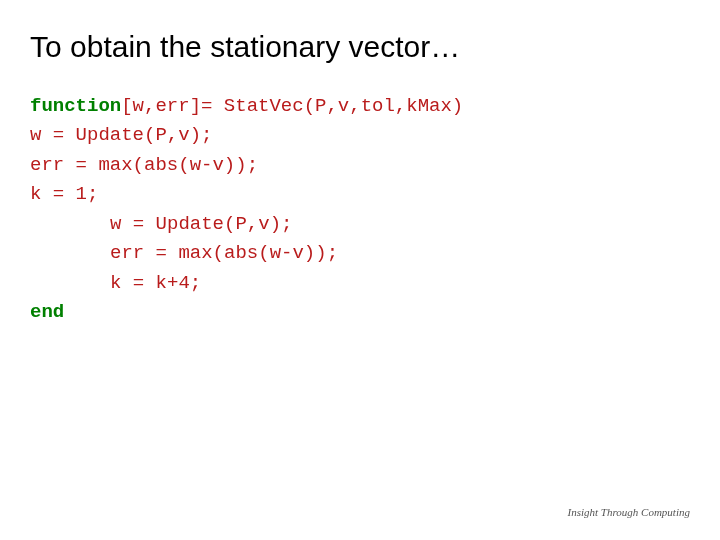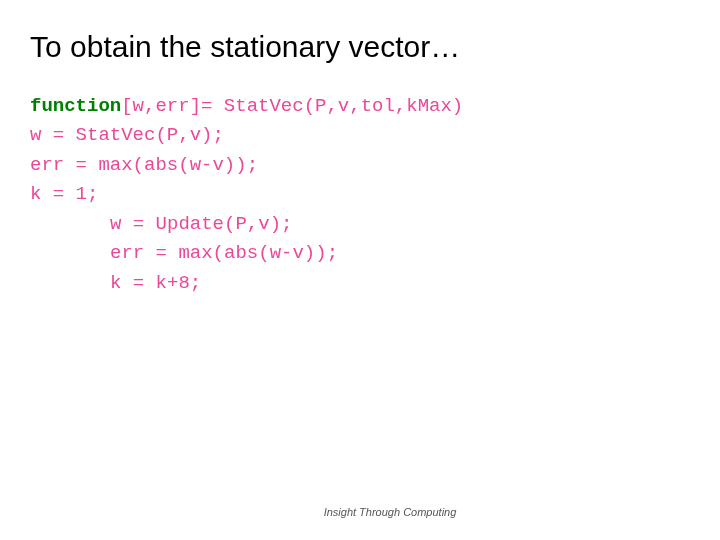--- a/index.html
+++ b/index.html
@@ -49,32 +49,33 @@
     .kw {
       color: #008000; 
       font-weight: bold;
     }
 
     .comment {
       color: #008000;
     }
 
     .normal {
-      color: #ec4899;
+      color: #b91c1c;
     }
 
     .indent1 {
       padding-left: 80px;
     }
 
     .footer {
-      text-align: center;
+      text-align: right;
       padding-left: 60px;
       margin-top: auto;
       padding-top: 10px;
+      font-family: Liberation Serif, serif;
     }
 
     .footer-text {
       font-size: 11px;
       color: #555555;
       font-style: italic;
     }
   </style>
 </head>
 <body>
@@ -86,21 +87,21 @@
   <div class="code-block">
 
     <div class="code-line">
       <span class="kw">function</span>
         <span class="normal"> [w,err]= StatVec(P,v,tol,kMax)</span>
     </div>
 
 
     <div class="code-line">
       <span class="normal">
-        <span>w</span><span> = StatVec(P,v);</span>
+        <span>w</span><span> = Update(P,v);</span>
       </span>
     </div>
 
     <div class="code-line">
       <span class="normal">err = max(abs(w-v));</span>
     </div>
 
     <div class="code-line">
       <span class="normal">k = 1;</span>
     </div>
@@ -109,23 +110,26 @@
 
     <div class="code-line indent1">
       <span class="normal">w = Update(P,v);</span>
     </div>
 
     <div class="code-line indent1">
       <span class="normal">err = max(abs(w-v));</span>
     </div>
 
     <div class="code-line indent1">
-      <span class="normal">k = k+8;</span>
+      <span class="normal">k = k+4;</span>
     </div>
 
+    <div class="code-line">
+      <span class="kw">end</span>
+    </div>
 
   </div>
 
   <div class="footer">
     <span class="footer-text">Insight Through Computing</span>
   </div>
 
 </div>
 
 </body></html>

